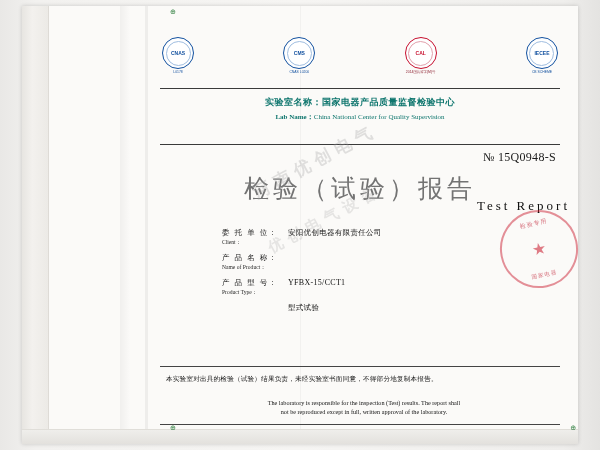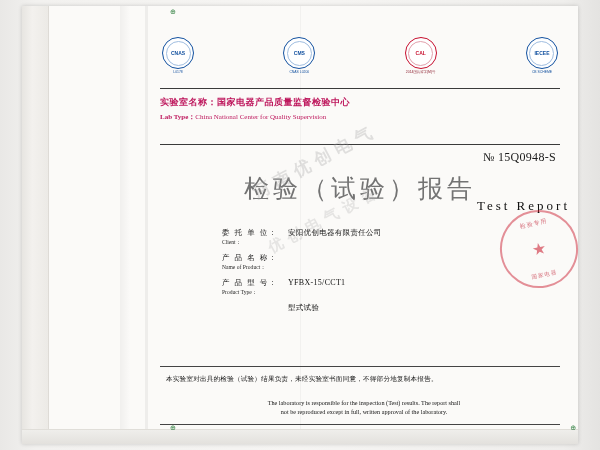--- a/index.html
+++ b/index.html
@@ -150,21 +150,22 @@
     height: 1px;
     background: #3a3a3a;
   }
 
   
   .labname {
     position: absolute;
     left: 10px;
     top: 82px;
     width: 400px;
-    color: #be185d;
+    text-align: center;
+    color: #0f766e;
   }
   .labname .cn {
     font-size: 9px;
     font-weight: bold;
     letter-spacing: 0.5px;
   }
   .labname .en {
     margin-top: 3px;
     font-size: 7px;
     font-family: "Liberation Serif", serif;
@@ -411,21 +412,21 @@
       </div>
     </div>
 
     <div class="hr-top"></div>
 
     <div class="labname">
       <div class="cn">
         <span>实验室名称：</span><span>国家电器产品质量监督检验中心</span>
       </div>
       <div class="en">
-        <span class="lbl">Lab Type：</span><span>China National Center for Quality Supervision</span>
+        <span class="lbl">Lab Name：</span><span>China National Center for Quality Supervision</span>
       </div>
     </div>
 
     <div class="hr-mid"></div>
 
     <div class="reportno">№ 15Q0948-S</div>
 
     <div class="title-cn">检验（试验）报告</div>
     <div class="title-en">Test  Report</div>
 

